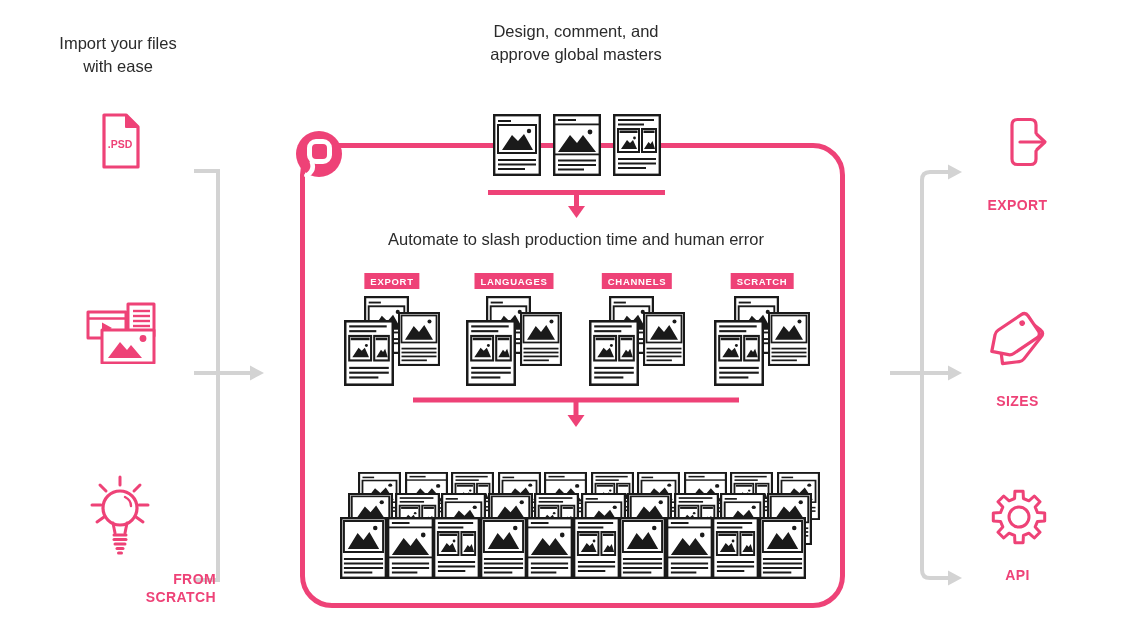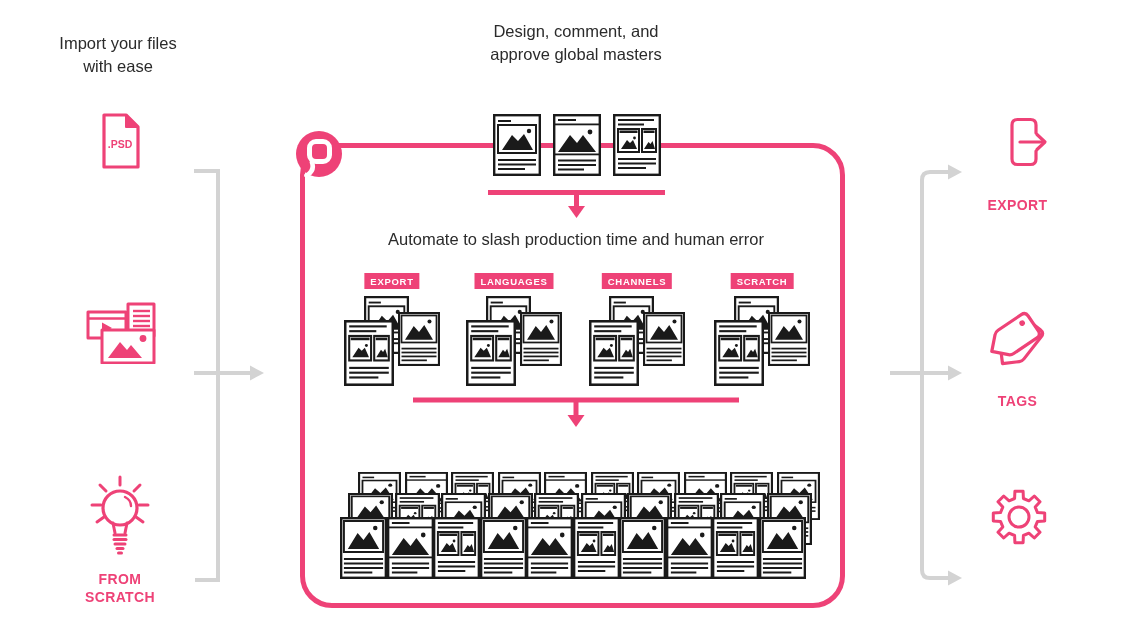--- a/index.html
+++ b/index.html
@@ -757,21 +757,21 @@
         <path d="M25,51 L27,61"></path>
           <path d="M39,51 L37,61"></path>
         <path d="M26,63 H38"></path>
           <path d="M26,67.5 H38"></path>
           <path d="M27,72 H37"></path>
           <path d="M29,76.5 H35"></path>
         <path d="M30.5,81 H33.5"></path>
       </g>
     </svg>
   </div>
-  <div class="plabel" style="left:30px;top:570px;width:180px;">FROM
+  <div class="plabel" style="left:36px;top:570px;width:180px;text-align:right;">FROM
 SCRATCH</div>
 
   <div class="icon" style="left:1000px;top:114px;">
     <svg width="52" height="56" viewBox="0 0 52 56">
       <path d="M36,19 V11 Q36,5.5 30.5,5.5 H17.5 Q12,5.5 12,11 V45 Q12,50.5 17.5,50.5 H30.5 Q36,50.5 36,45 V37" fill="none" stroke="#EE4277" stroke-width="3.2" stroke-linecap="round"></path>
       <path d="M20,28 H44" stroke="#EE4277" stroke-width="3.2" fill="none" stroke-linecap="round"></path>
       <path d="M37,20.5 L45,28 L37,35.5" fill="none" stroke="#EE4277" stroke-width="3.2" stroke-linecap="round" stroke-linejoin="round"></path>
     </svg>
   </div>
   <div class="plabel" style="left:930px;top:196px;width:175px;">EXPORT</div>
@@ -780,22 +780,23 @@
     <svg width="72" height="70" viewBox="0 0 72 70">
       <g transform="rotate(-52 36 32) translate(1,7)">
         <path d="M4,27 L16,15 Q18,13 21,13 L49,13 Q54,13 54,18 L54,36 Q54,41 49,41 L21,41 Q18,41 16,39 Z" fill="#fff" stroke="#EE4277" stroke-width="3.2" stroke-linejoin="round"></path>
       </g>
       <g transform="rotate(-34 36 30)">
         <path d="M4,27 L16,15 Q18,13 21,13 L49,13 Q54,13 54,18 L54,36 Q54,41 49,41 L21,41 Q18,41 16,39 Z" fill="#fff" stroke="#EE4277" stroke-width="3.2" stroke-linejoin="round"></path>
         <circle cx="45" cy="20.5" r="2.8" fill="#EE4277"></circle>
       </g>
     </svg>
   </div>
-  <div class="plabel" style="left:930px;top:392px;width:175px;">TAGS</div>
+  <div class="plabel" style="left:930px;top:392px;width:175px;">SIZES</div>
 
   <div class="icon" style="left:990px;top:488px;">
     <svg width="58" height="58" viewBox="0 0 58 58">
       <path id="gear-outline" d="M24.9,3.3 L33.1,3.3 L33.4,10.5 L38.9,12.8 L44.3,8.0 L50.0,13.7 L45.2,19.1 L47.5,24.6 L54.7,24.9 L54.7,33.1 L47.5,33.4 L45.2,38.9 L50.0,44.3 L44.3,50.0 L38.9,45.2 L33.4,47.5 L33.1,54.7 L24.9,54.7 L24.6,47.5 L19.1,45.2 L13.7,50.0 L8.0,44.3 L12.8,38.9 L10.5,33.4 L3.3,33.1 L3.3,24.9 L10.5,24.6 L12.8,19.1 L8.0,13.7 L13.7,8.0 L19.1,12.8 L24.6,10.5 Z" fill="#fff" stroke="#EE4277" stroke-width="3" stroke-linejoin="round"></path>
       <circle cx="29" cy="29" r="10" fill="#fff" stroke="#EE4277" stroke-width="3"></circle>
     </svg>
   </div>
+  <div class="plabel" style="left:930px;top:566px;width:175px;">API</div>
 
 </div>
 
 </body></html>

